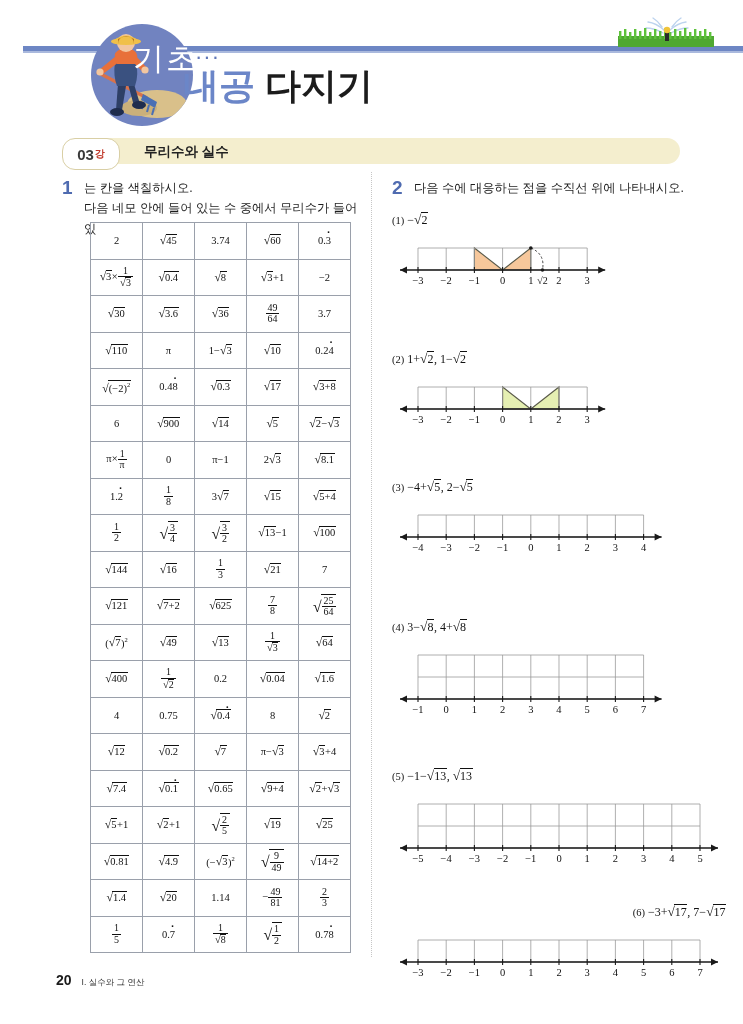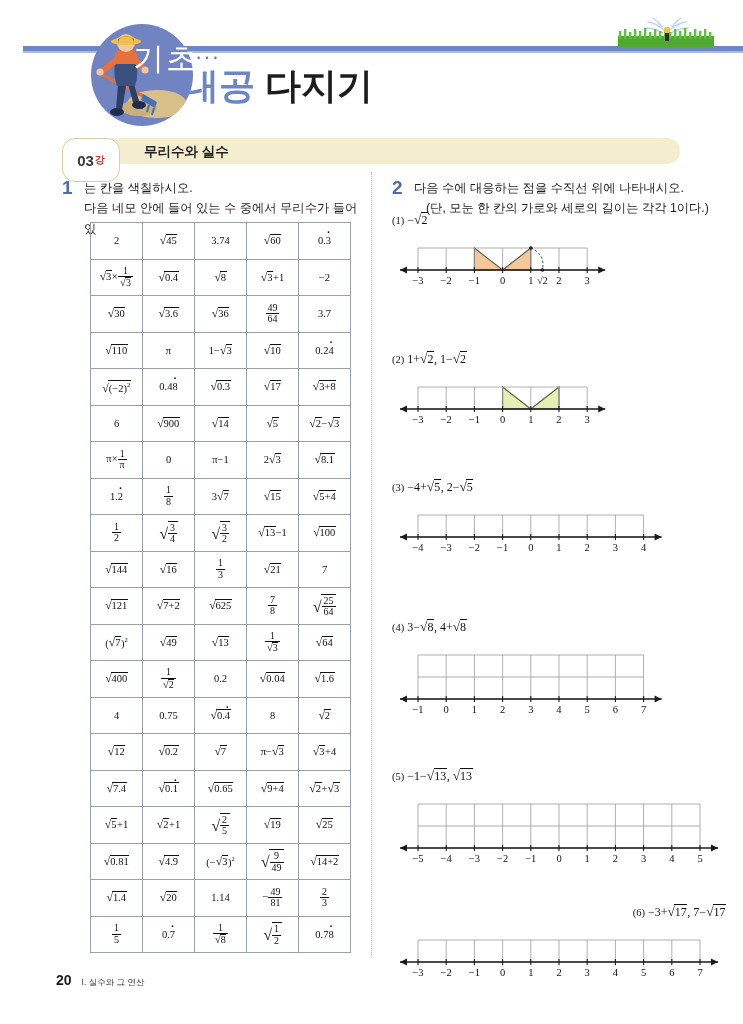--- a/index.html
+++ b/index.html
@@ -62,21 +62,21 @@
   .bar-bg {
     position: absolute; left: 52px; top: 0; width: 566px; height: 26px;
     background: #f4eece; border-radius: 0 13px 13px 0;
   }
   .bar-notch {
     position: absolute; left: 44px; top: 0; width: 24px; height: 26px;
     background: #f4eece;
     clip-path: polygon(0 0, 100% 0, 100% 100%, 0 100%, 42% 50%);
   }
   .lesson-badge {
-    position: absolute; left: 0; top: 0; width: 58px; height: 44px;
+    position: absolute; left: 0; top: 0; width: 58px; height: 32px;
     background: #ffffff; border: 1.6px solid #d9cfa5; border-radius: 13px;
     display: flex; align-items: center; justify-content: center;
   }
   .lesson-num {
     font-family: "Liberation Sans", sans-serif;
     font-size: 15px; font-weight: bold; color: #3a3a3a;
   }
   .lesson-unit {
     font-family: "Liberation Sans", sans-serif;
     font-size: 10px; font-weight: bold; color: #c0392b; margin-left: 1px;
@@ -417,21 +417,20 @@
         <td>0.7<span class="dotover">8</span></td>
       </tr>
     </tbody>
   </table>
 
 <div id="right-col">
   <div class="q-row">
     <div class="q-num">2</div>
     <div class="q-text">
       <div>다음 수에 대응하는 점을 수직선 위에 나타내시오.</div>
-      <div style="padding-left:12px">(단, 모눈 한 칸의 가로와 세로의 길이는 각각 1이다.)</div>
     </div>
   </div>
   <div id="nl-container">
       <div class="sub-item" style="top: 34px; left: 0px;">
         <div class="sub-label"><span class="sub-idx">(1)</span> −<span class="rad"><span class="rsym">√</span><span class="rbar">2</span></span></div>
         <svg class="nl-svg" width="221.2" height="56" viewBox="0 0 221.2 56" style="margin-top: 8px;">
           <path d="M82.4 12 L82.4 34 L110.60000000000001 34 Z" fill="#f6c79b" stroke="#5a5a4a" stroke-width="1.1"></path>
           <path d="M138.8 12 L138.8 34 L110.60000000000001 34 Z" fill="#f6c79b" stroke="#5a5a4a" stroke-width="1.1"></path>
           <line x1="26" y1="12" x2="26" y2="34" stroke="#9a9a9a" stroke-width="0.8"></line>
           <line x1="54.2" y1="12" x2="54.2" y2="34" stroke="#9a9a9a" stroke-width="0.8"></line>

